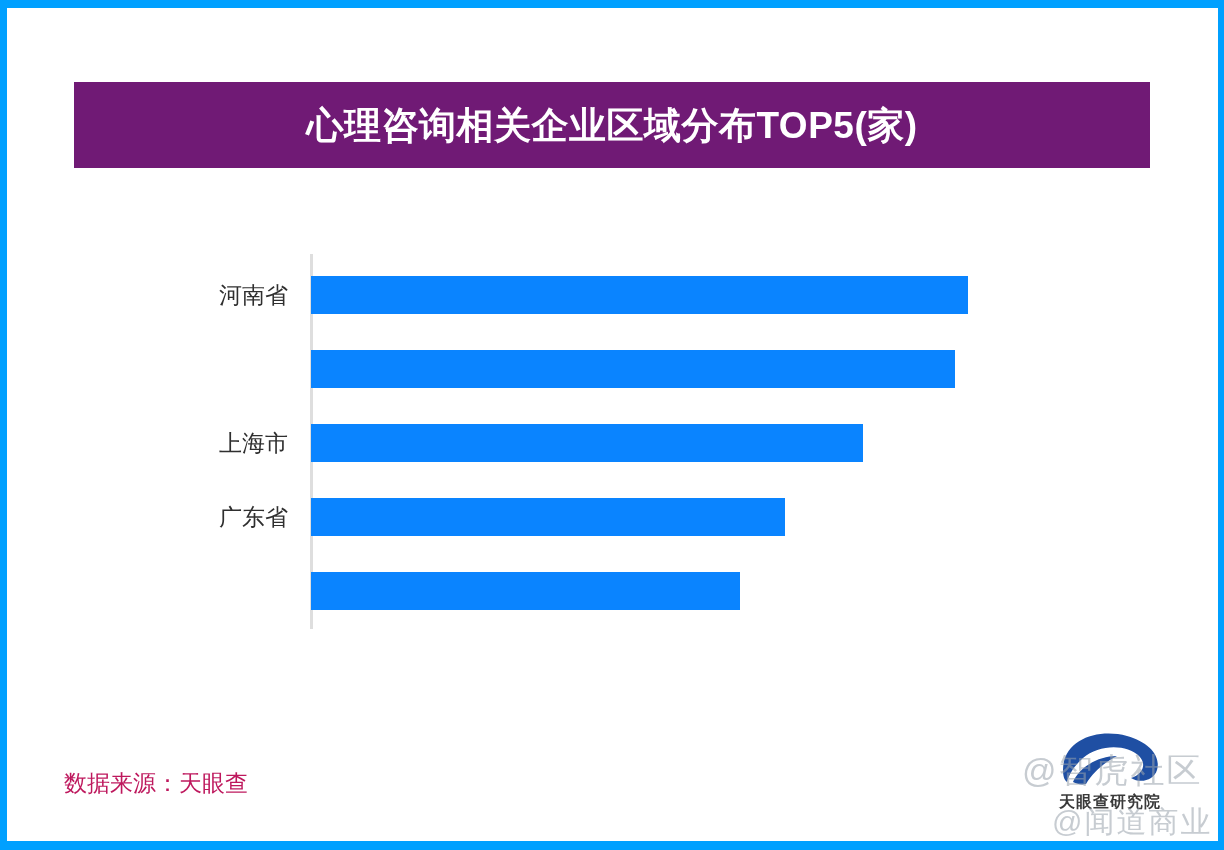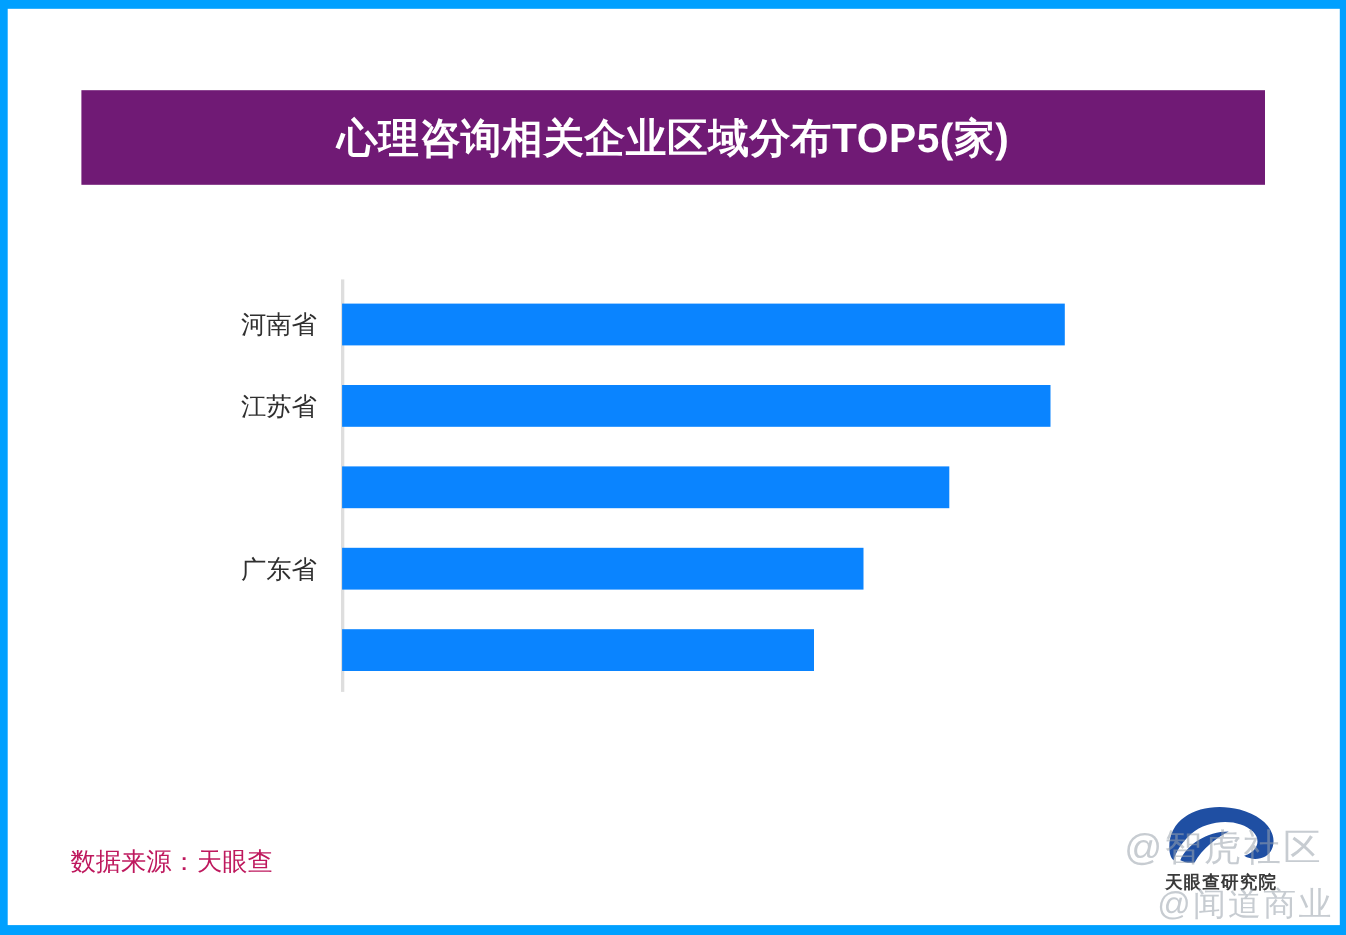--- a/index.html
+++ b/index.html
@@ -158,24 +158,24 @@
   </div>
 
   <div id="chart">
     <div id="axis-line"></div>
     <div id="bars-container">
         <div class="bar-row" style="top: 276px;">
           <div class="bar-label">河南省</div>
           <div class="bar-rect" style="width: 657px; background: rgb(10, 132, 255);"></div>
         </div>
         <div class="bar-row" style="top: 350px;">
-          <div class="bar-label">江苏省</div>
           <div class="bar-rect" style="width: 644px; background: rgb(10, 132, 255);"></div>
         </div>
         <div class="bar-row" style="top: 424px;">
+          <div class="bar-label">上海市</div>
           <div class="bar-rect" style="width: 552px; background: rgb(10, 132, 255);"></div>
         </div>
         <div class="bar-row" style="top: 498px;">
           <div class="bar-label">广东省</div>
           <div class="bar-rect" style="width: 474px; background: rgb(10, 132, 255);"></div>
         </div>
         <div class="bar-row" style="top: 572px;">
           <div class="bar-rect" style="width: 429px; background: rgb(10, 132, 255);"></div>
         </div>
       </div>

